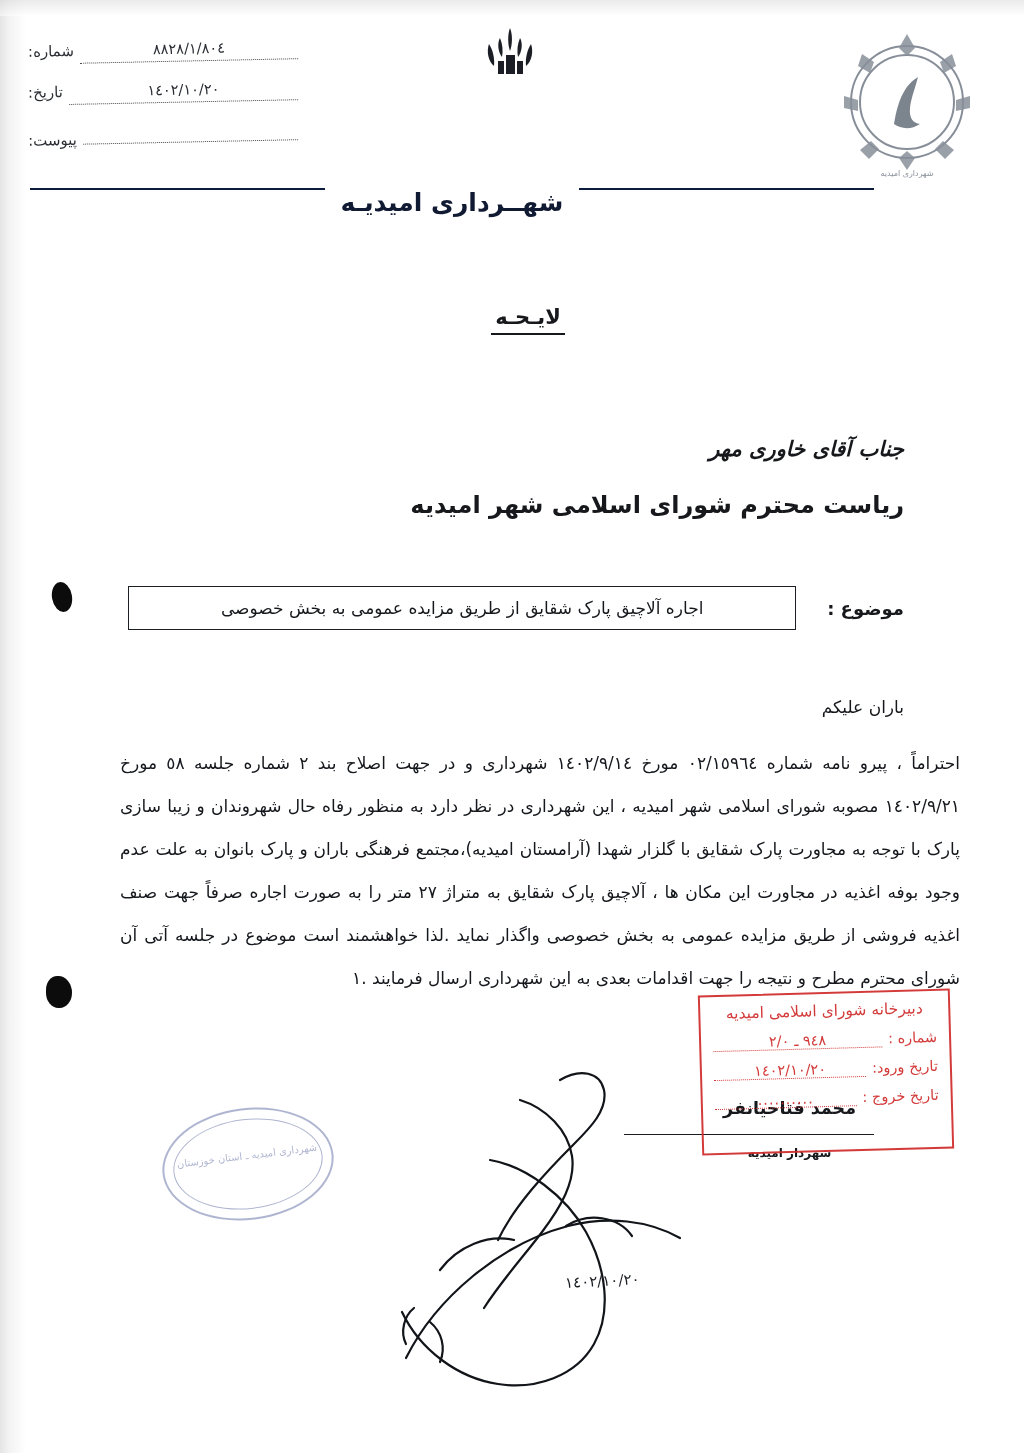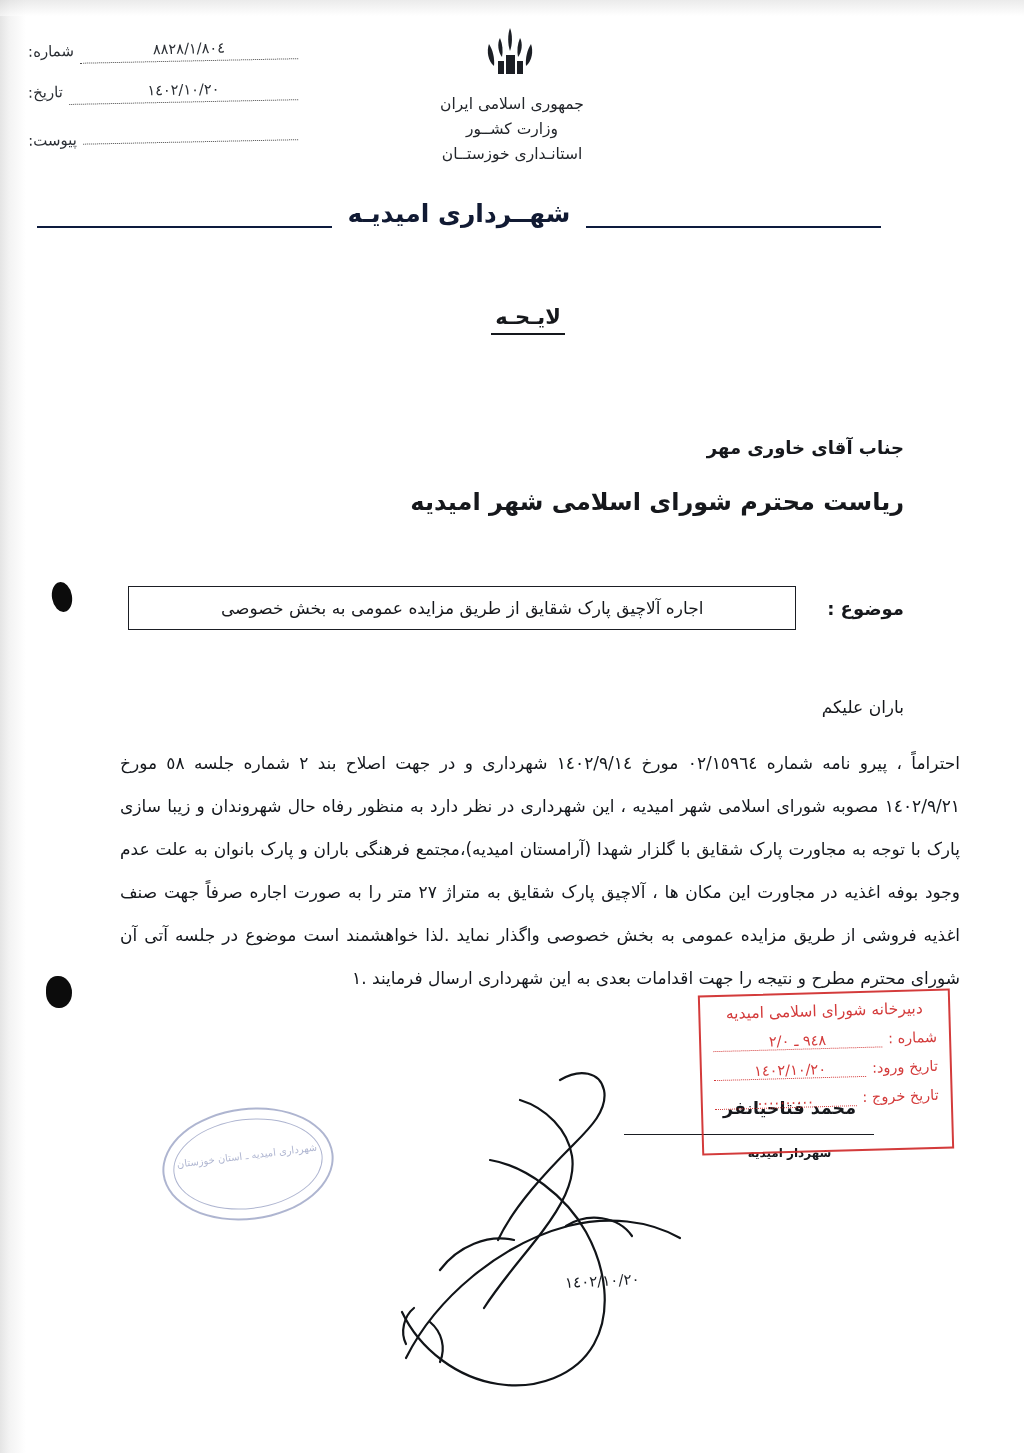--- a/index.html
+++ b/index.html
@@ -112,26 +112,26 @@
     top: 24px;
     width: 150px;
     height: 160px;
     opacity: .72;
   }
   .muni-logo svg { display: block; }
 
   
   .title-bar {
     position: absolute;
-    left: 7px;
+    left: 0;
     top: 188px;
     width: 904px;
     height: 40px;
     display: flex;
-    align-items: flex-end;
+    align-items: flex-start;
     direction: rtl;
   }
   .rule {
     height: 1.6px;
     background: #0d1b3d;
     flex: 1;
   }
   .rule.right { margin-right: 30px; }
   .rule.left  { margin-left: 30px; }
   .org-title {
@@ -162,23 +162,24 @@
   }
 
   .addressee {
     position: absolute;
     right: 120px;
     top: 437px;
     direction: rtl;
     text-align: right;
   }
   .addressee .line1 {
-    font-size: 18px;
+    font-size: 21px;
     font-weight: bold;
     margin-bottom: 30px;
+    font-style: italic;
   }
   .addressee .line2 {
     font-size: 24px;
     font-weight: bold;
   }
 
   .subject-row {
     position: absolute;
     right: 120px;
     top: 586px;
@@ -358,41 +359,56 @@
         <path d="M45 16 c3 5 2 14 -2 19 c-1.2 -6 -0.6 -13 2 -19z"></path>
         <path d="M14 22 c-2.6 7 -1 17 5 22 c0.8 -7 -1 -16 -5 -22z"></path>
         <path d="M56 22 c2.6 7 1 17 -5 22 c-0.8 -7 1 -16 5 -22z"></path>
         <path d="M23 39 h6 v13 h-6z"></path>
         <path d="M42 39 h6 v13 h-6z"></path>
         <path d="M31 33 h9 v19 h-9z"></path>
       </g>
     </svg>
   </div>
 
-  <div class="header-lines">
-    <div>جمهوری اسلامی ایران</div>
-    <div>وزارت کشــور</div>
-    <div>استانـداری خوزستــان</div>
-  </div>
 
   <div class="meta">
     <div class="meta-row">
       <span class="meta-label">شماره:</span>
       <span class="meta-value">٨٨٢٨/١/٨٠٤</span>
     </div>
     <div class="meta-row">
       <span class="meta-label">تاریخ:</span>
       <span class="meta-value">١٤٠٢/١٠/٢٠</span>
     </div>
     <div class="meta-row">
       <span class="meta-label">پیوست:</span>
       <span class="meta-value"></span>
     </div>
   </div>
 
+  <div class="muni-logo">
+    <svg viewBox="0 0 150 160" width="150" height="160" aria-hidden="true">
+      <g fill="none" stroke="#5a6472" stroke-width="2">
+        <circle cx="75" cy="78" r="56"></circle>
+        <circle cx="75" cy="78" r="47"></circle>
+      </g>
+      <g fill="#5a6472" opacity=".85">
+        <path d="M75 10 l8 14 -8 8 -8 -8z"></path>
+        <path d="M30 30 l12 8 -4 11 -12 -7z"></path>
+        <path d="M120 30 l-12 8 4 11 12 -7z"></path>
+        <path d="M12 72 l14 4 0 11 -14 -3z"></path>
+        <path d="M138 72 l-14 4 0 11 14 -3z"></path>
+        <path d="M28 126 l11 -9 8 8 -10 10z"></path>
+        <path d="M122 126 l-11 -9 -8 8 10 10z"></path>
+        <path d="M75 146 l8 -12 -8 -7 -8 7z"></path>
+      </g>
+      <path d="M62 100 c4 -26 12 -40 24 -47 c-3 12 -7 21 -8 31 c-1 10 3 15 10 16 c-9 6 -19 5 -26 0z" fill="#4b5564"></path>
+      <text x="75" y="152" font-size="8" fill="#5a6472" text-anchor="middle" font-family="DejaVu Sans">شهرداری امیدیه</text>
+    </svg>
+  </div>
 
   <div class="title-bar">
     <div class="rule right"></div>
     <div class="org-title">شهــرداری امیدیـه</div>
     <div class="rule left"></div>
   </div>
 </div>
 
 <div class="doc-type">
   <span>لایـحـه</span>

